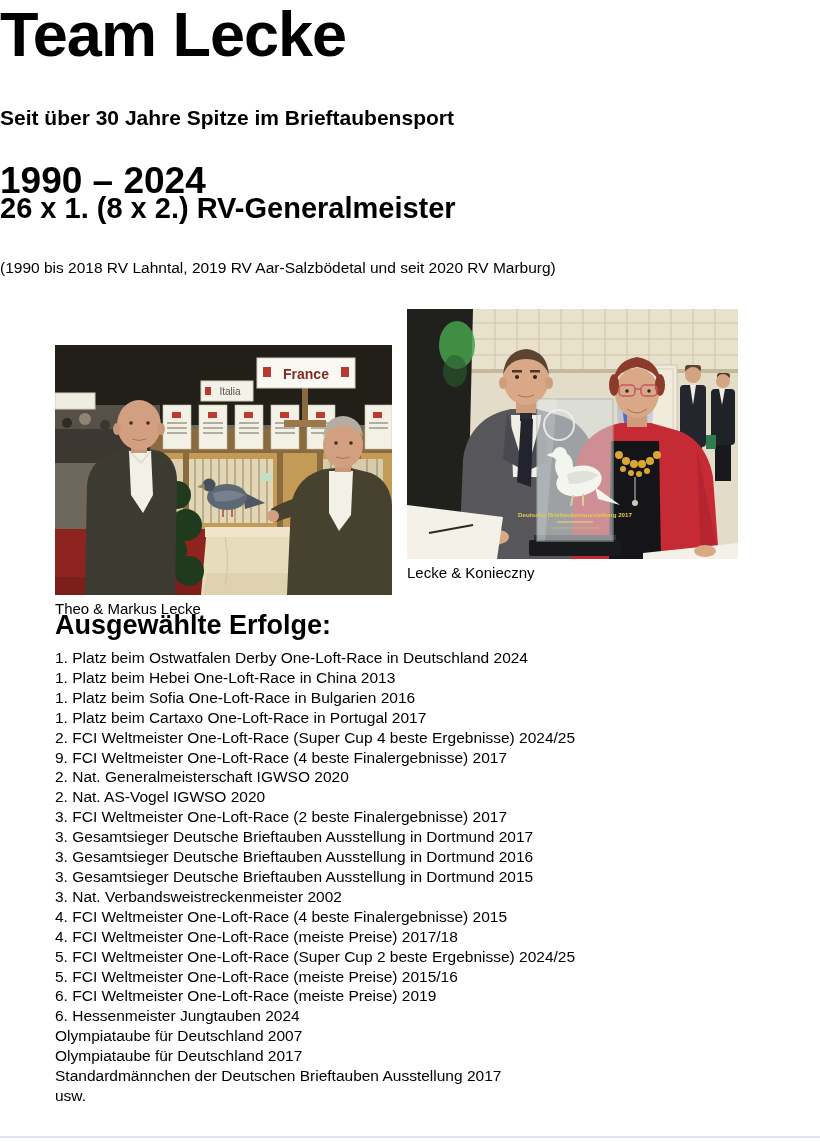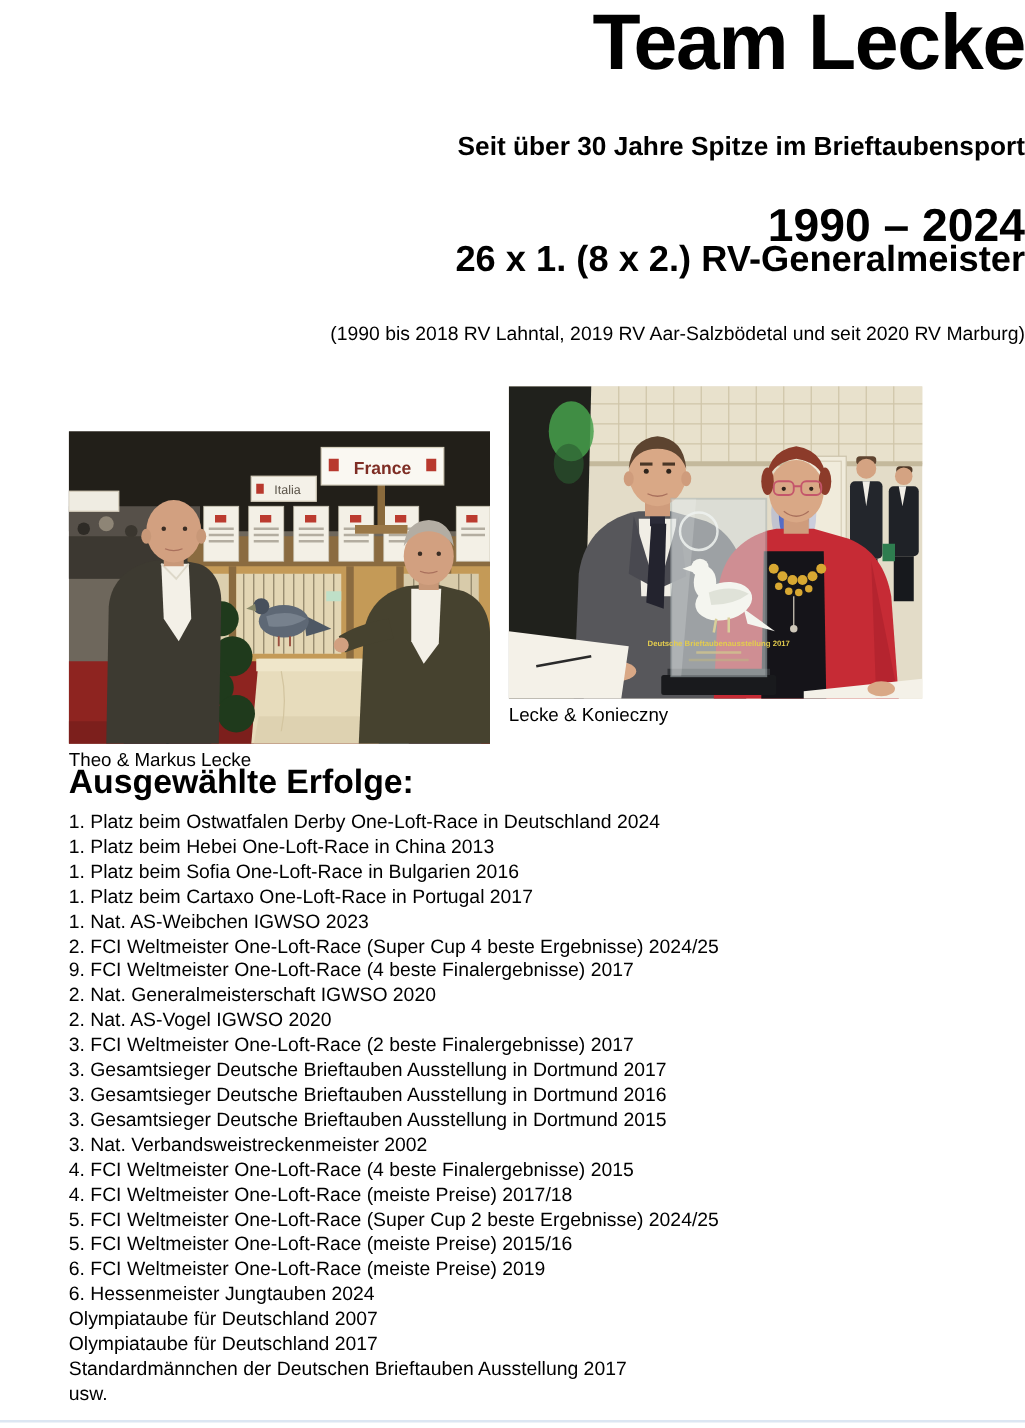--- a/index.html
+++ b/index.html
@@ -1,21 +1,21 @@
 <!DOCTYPE html>
 <html><head>
 <meta charset="utf-8">
 <style>
   html,body{margin:0;padding:0;background:#ffffff;}
   .page{
     position:relative;width:820px;height:1142px;background:#ffffff;
     font-family:"Liberation Sans",sans-serif;color:#000;overflow:hidden;
   }
   .abs{position:absolute;}
-  .ctr{left:0;width:820px;text-align:right;}
+  .ctr{left:0;width:820px;text-align:left;}
   .title{top:0px;font-size:63px;font-weight:700;letter-spacing:-1px;line-height:1.1;}
   .subtitle{top:106px;font-size:21px;font-weight:700;}
   .years{top:160px;font-size:37px;font-weight:700;}
   .headline{top:192px;font-size:29px;font-weight:700;}
   .note{top:259px;font-size:15.5px;font-weight:400;}
   figure{margin:0;padding:0;}
   .photo-left{left:55px;top:304px;width:303px;margin-top:41px;}
   .photo-right{left:407px;top:309px;width:331px;}
   figcaption{margin-top:5px;font-size:15px;font-weight:400;text-align:left;}
   .section-heading{left:55px;top:610px;font-size:27px;font-weight:700;}
@@ -319,21 +319,20 @@
   </figure>
 
   <div class="abs section-heading">Ausgewählte Erfolge:</div>
 
   <ul class="abs achv-list">
 
   <li class="achv">1. Platz beim Ostwatfalen Derby One-Loft-Race in Deutschland 2024</li>
       <li class="achv">1. Platz beim Hebei One-Loft-Race in China 2013</li>
       <li class="achv">1. Platz beim Sofia One-Loft-Race in Bulgarien 2016</li>
       <li class="achv">1. Platz beim Cartaxo One-Loft-Race in Portugal 2017</li>
-      <li class="achv">1. Nat. AS-Weibchen IGWSO 2023</li>
       <li class="achv">2. FCI Weltmeister One-Loft-Race (Super Cup 4 beste Ergebnisse) 2024/25</li>
       <li class="achv">9. FCI Weltmeister One-Loft-Race (4 beste Finalergebnisse) 2017</li>
       <li class="achv">2. Nat. Generalmeisterschaft IGWSO 2020</li>
       <li class="achv">2. Nat. AS-Vogel IGWSO 2020</li>
       <li class="achv">3. FCI Weltmeister One-Loft-Race (2 beste Finalergebnisse) 2017</li>
       <li class="achv">3. Gesamtsieger Deutsche Brieftauben Ausstellung in Dortmund 2017</li>
       <li class="achv">3. Gesamtsieger Deutsche Brieftauben Ausstellung in Dortmund 2016</li>
       <li class="achv">3. Gesamtsieger Deutsche Brieftauben Ausstellung in Dortmund 2015</li>
       <li class="achv">3. Nat. Verbandsweistreckenmeister 2002</li>
       <li class="achv">4. FCI Weltmeister One-Loft-Race (4 beste Finalergebnisse) 2015</li>

